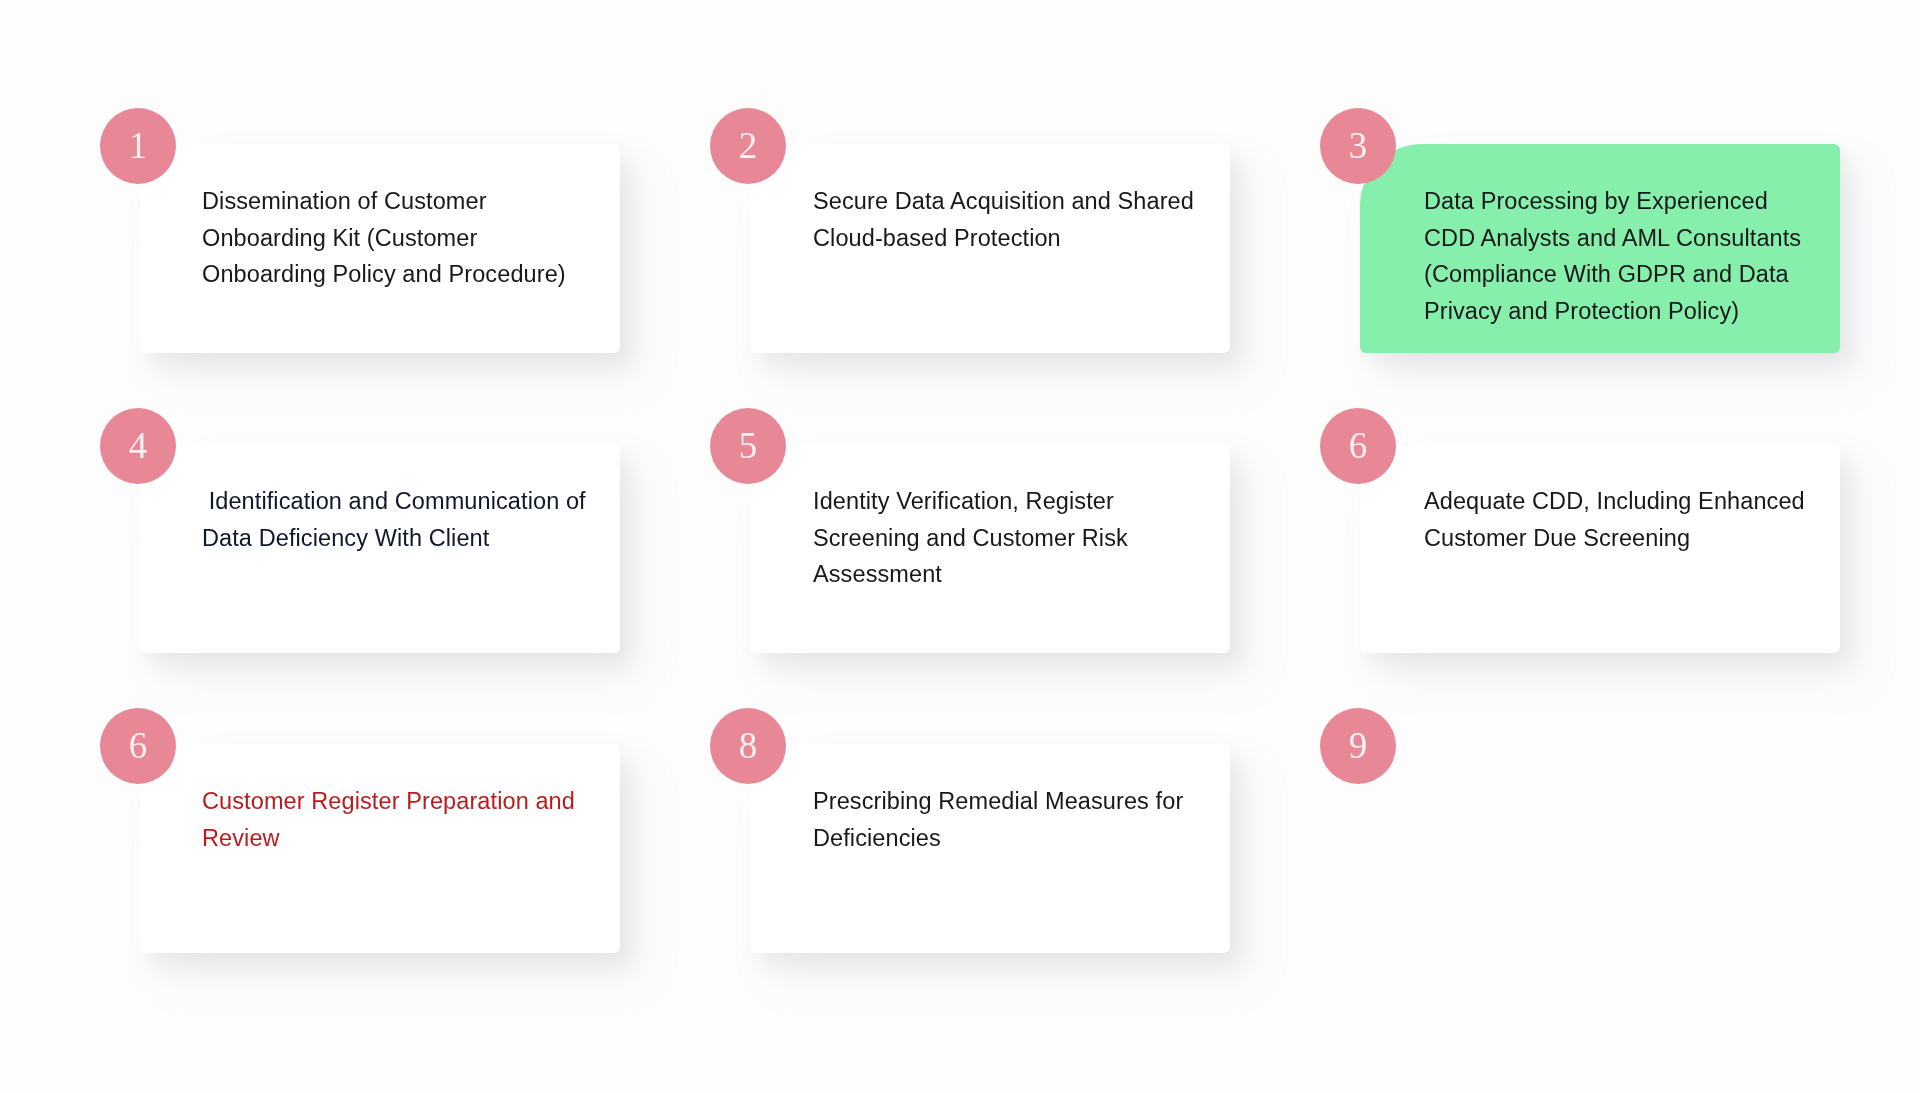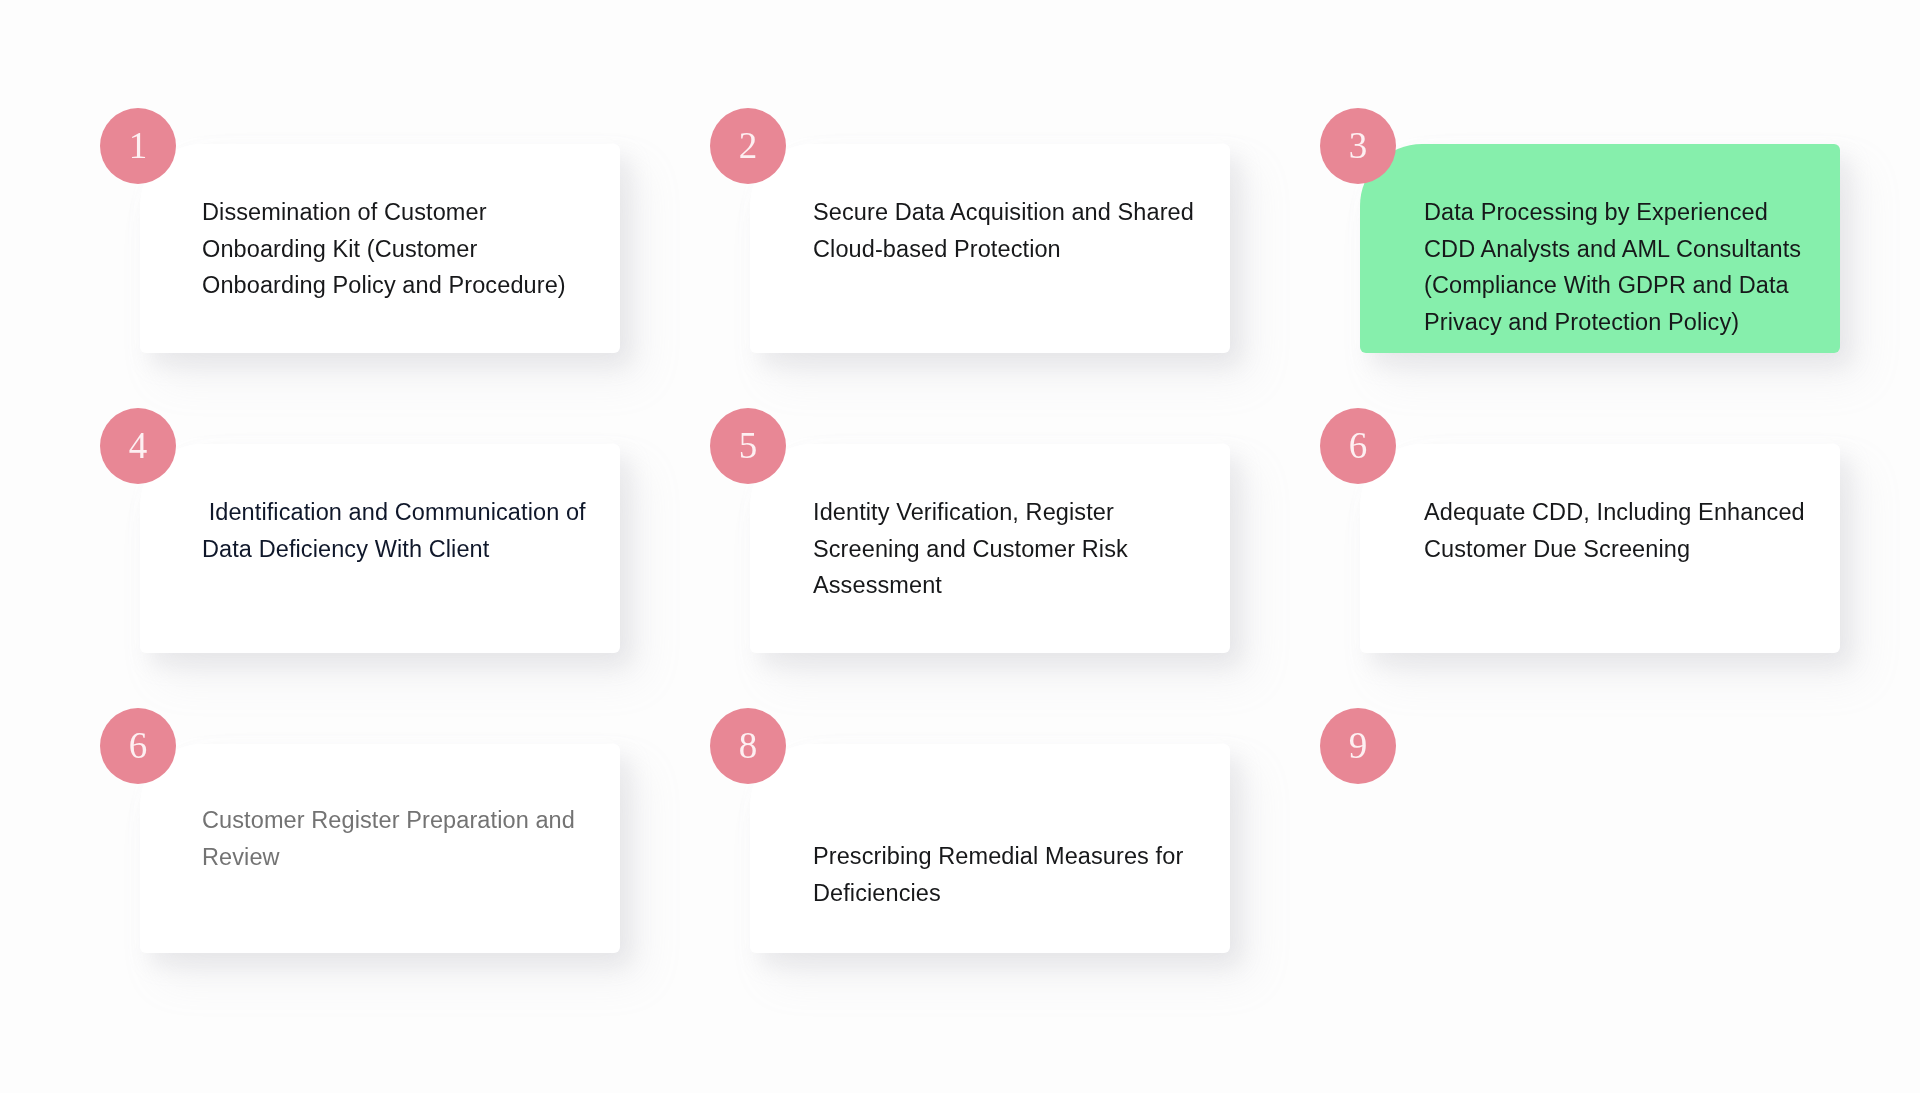--- a/index.html
+++ b/index.html
@@ -54,21 +54,21 @@
     box-shadow:
       10px 12px 22px rgba(176, 176, 186, 0.20),
       22px 26px 42px rgba(176, 176, 186, 0.13),
       -4px -4px 14px rgba(255, 255, 255, 0.9);
     box-sizing: border-box;
   }
 
   .card-text {
     position: absolute;
     left: 62px;
-    top: 50px;
+    top: 39px;
     width: 400px;
     font-size: 23.5px;
     line-height: 36.5px;
     color: #17181a;
     letter-spacing: 0.1px;
     white-space: pre-wrap;
   }
 
   .badge {
     position: absolute;
@@ -157,30 +157,30 @@
       <div class="card" style="background: rgb(255, 255, 255);">
         <div class="card-text" style="color: rgb(23, 24, 26);">Adequate CDD, Including Enhanced Customer Due Screening</div>
       </div>
       <div class="badge" style="background: rgb(232, 135, 149);">
         <span class="badge-num" style="color: rgb(253, 240, 242);">6</span>
       </div>
     </div>
 
     <div class="cell r3 col1">
       <div class="card" style="background: rgb(255, 255, 255);">
-        <div class="card-text" style="color: #737373; margin-top: 8px;">Customer Register Preparation and Review</div>
+        <div class="card-text" style="color: #b91c1c;">Customer Register Preparation and Review</div>
       </div>
       <div class="badge" style="background: rgb(232, 135, 149);">
         <span class="badge-num" style="color: rgb(253, 240, 242);">6</span>
       </div>
     </div>
 
     <div class="cell r3 col2">
       <div class="card" style="background: rgb(255, 255, 255);">
-        <div class="card-text" style="color: rgb(23, 24, 26); margin-top: 44px;">Prescribing Remedial Measures for Deficiencies</div>
+        <div class="card-text" style="color: rgb(23, 24, 26);">Prescribing Remedial Measures for Deficiencies</div>
       </div>
       <div class="badge" style="background: rgb(232, 135, 149);">
         <span class="badge-num" style="color: rgb(253, 240, 242);">8</span>
       </div>
     </div>
 
     <div class="cell r3 col3">
       <div class="badge" style="background: rgb(232, 135, 149);">
         <span class="badge-num" style="color: rgb(253, 240, 242);">9</span>
       </div>

